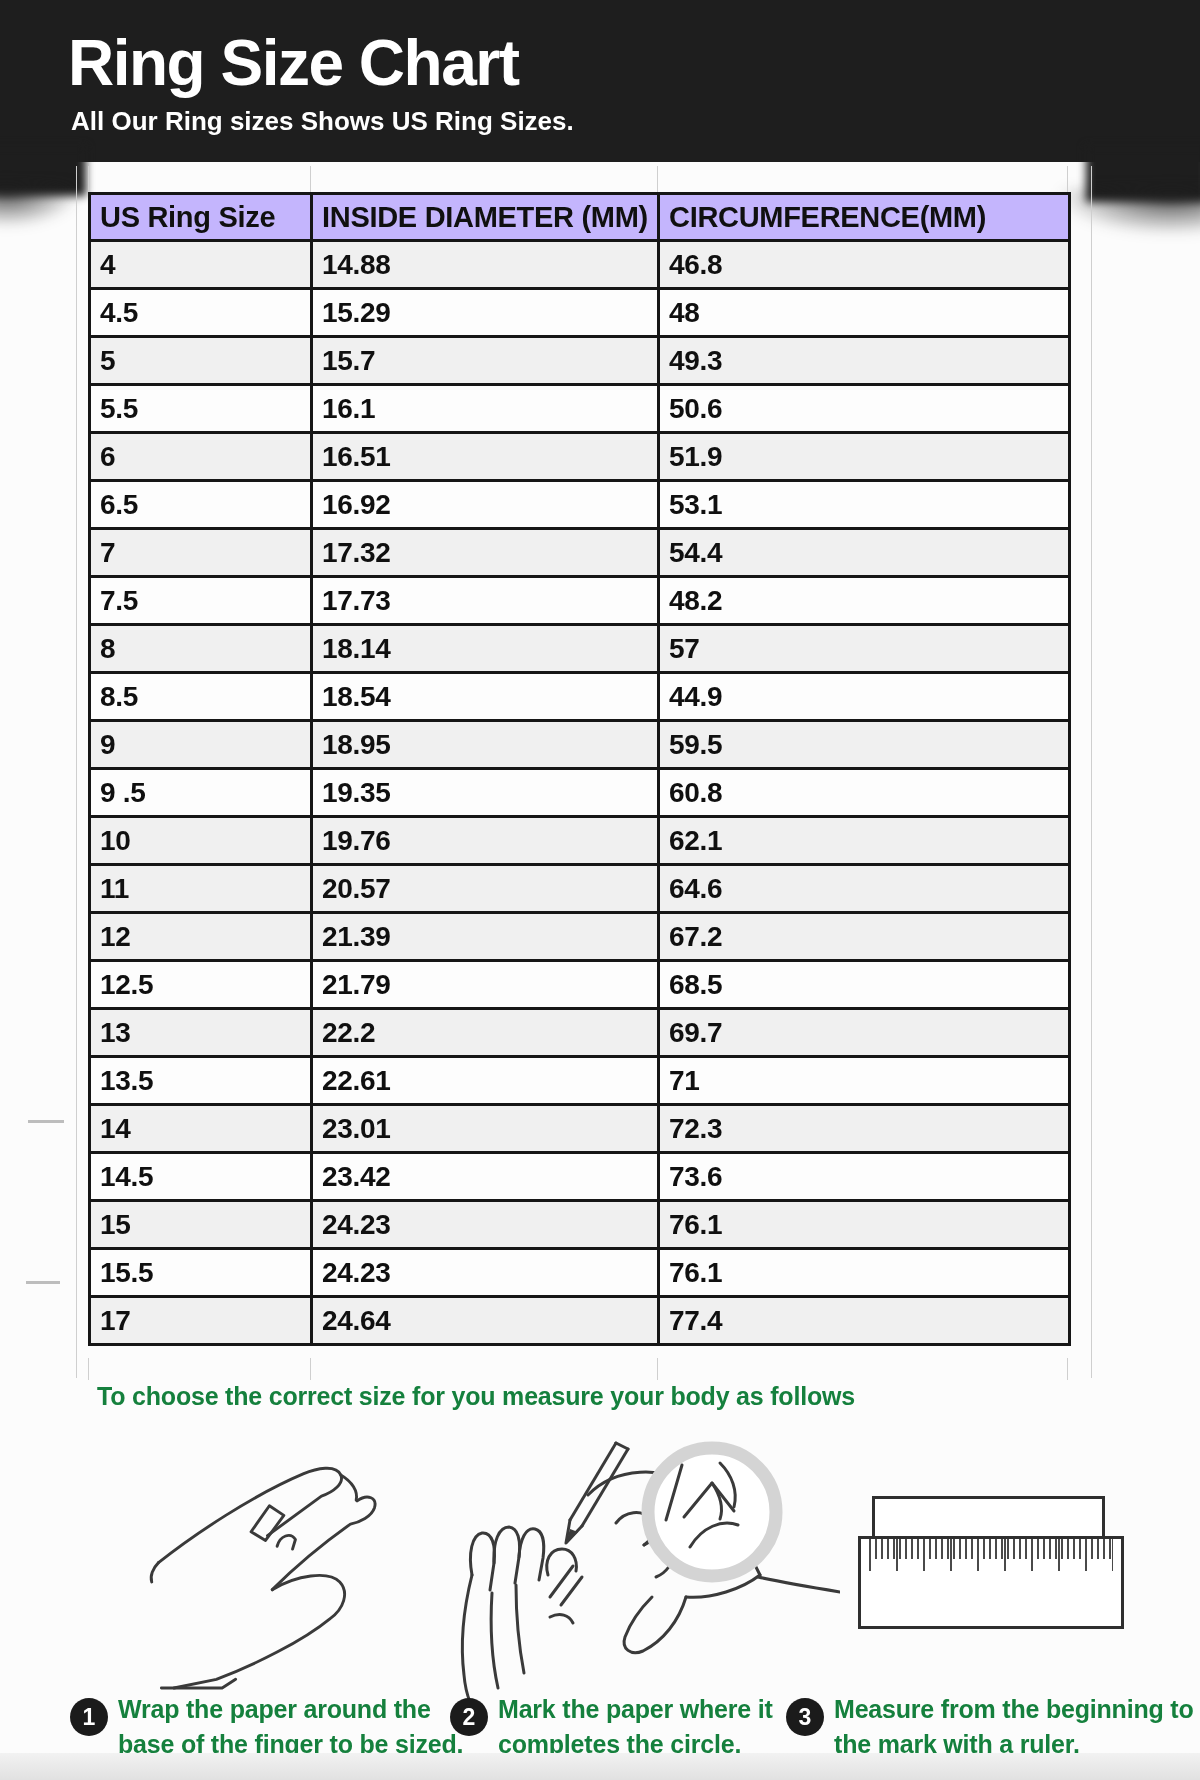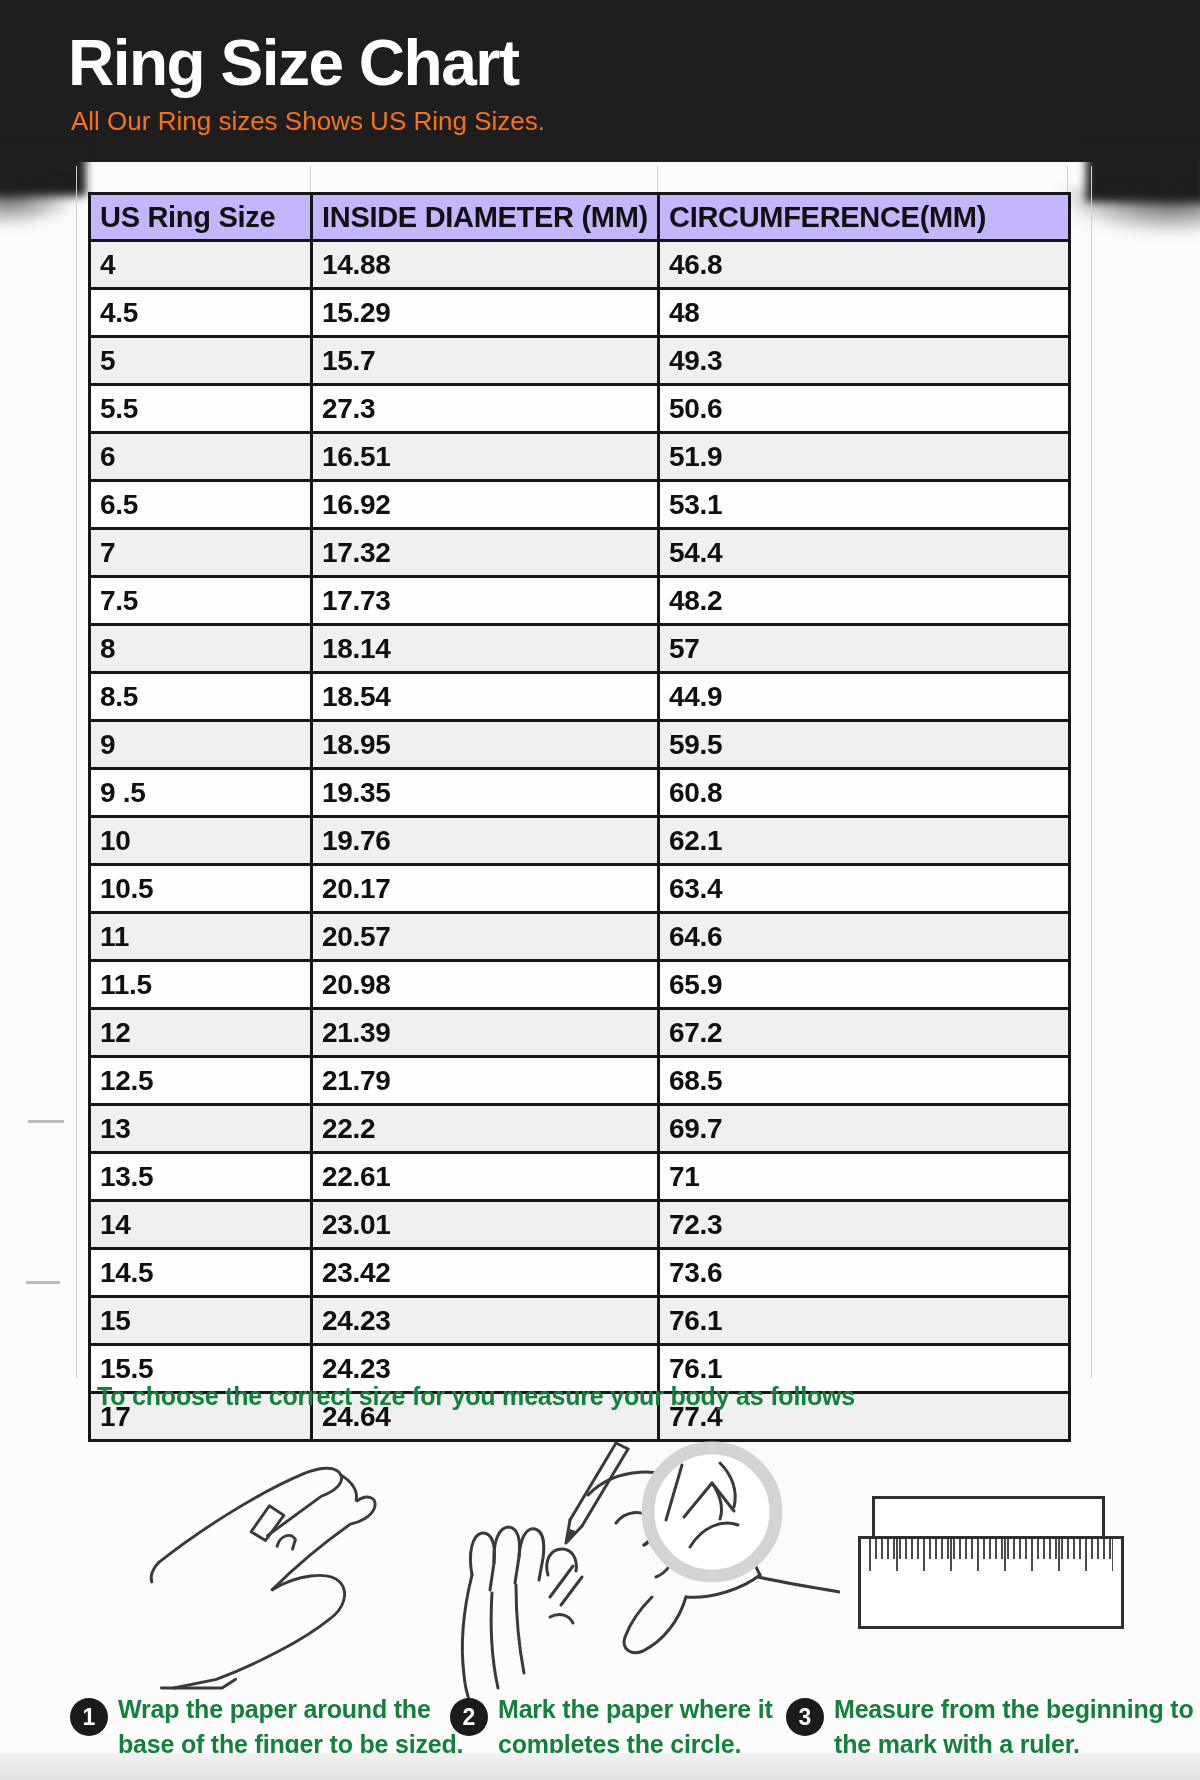--- a/index.html
+++ b/index.html
@@ -12,21 +12,21 @@
   .corner-solid{position:absolute;background:#1e1e1e;filter:blur(4px);}
   .corner-left{left:-10px;top:146px;width:96px;height:50px;}
   .corner-right{left:1086px;top:146px;width:122px;height:56px;}
   .corner-soft{position:absolute;filter:blur(6px);}
   .corner-soft-left{left:-18px;top:184px;width:100px;height:44px;
     background:radial-gradient(ellipse at 25% 15%, rgba(30,30,30,.8), rgba(30,30,30,0) 70%);}
   .corner-soft-right{left:1055px;top:188px;width:155px;height:48px;
     background:radial-gradient(ellipse at 75% 15%, rgba(30,30,30,.8), rgba(30,30,30,0) 70%);}
   .page-title{position:absolute;left:68px;top:26px;font-size:64px;font-weight:700;
     letter-spacing:-1.5px;color:#ffffff;}
-  .page-subtitle{position:absolute;left:71px;top:106px;font-size:26px;font-weight:400;color:#f97316;}
+  .page-subtitle{position:absolute;left:71px;top:106px;font-size:26px;font-weight:700;color:#ffffff;}
   
   .vline{position:absolute;width:1px;background:#cfcfcf;}
   .dash{position:absolute;background:#bdbdbd;}
   
   table.ring{position:absolute;left:88px;top:192px;width:980px;border-collapse:collapse;
     table-layout:fixed;letter-spacing:-0.3px;}
   table.ring th,table.ring td{border:3px solid #161616;padding:0 4px 0 9px;text-align:left;
     vertical-align:middle;font-weight:700;color:#101010;overflow:hidden;white-space:nowrap;}
   table.ring th{background:#c4b5fd;height:44px;font-size:29px;}
   table.ring td{background:#fdfdfd;height:45px;font-size:28px;}
@@ -106,21 +106,21 @@
           <td>15.29</td>
           <td>48</td>
         </tr>
       <tr class="alt">
           <td>5</td>
           <td>15.7</td>
           <td>49.3</td>
         </tr>
       <tr>
           <td>5.5</td>
-          <td>27.3</td>
+          <td>16.1</td>
           <td>50.6</td>
         </tr>
       <tr class="alt">
           <td>6</td>
           <td>16.51</td>
           <td>51.9</td>
         </tr>
       <tr>
           <td>6.5</td>
           <td>16.92</td>
@@ -154,34 +154,24 @@
       <tr>
           <td>9 .5</td>
           <td>19.35</td>
           <td>60.8</td>
         </tr>
       <tr class="alt">
           <td>10</td>
           <td>19.76</td>
           <td>62.1</td>
         </tr>
-      <tr>
-          <td>10.5</td>
-          <td>20.17</td>
-          <td>63.4</td>
-        </tr>
       <tr class="alt">
           <td>11</td>
           <td>20.57</td>
           <td>64.6</td>
-        </tr>
-      <tr>
-          <td>11.5</td>
-          <td>20.98</td>
-          <td>65.9</td>
         </tr>
       <tr class="alt">
           <td>12</td>
           <td>21.39</td>
           <td>67.2</td>
         </tr>
       <tr>
           <td>12.5</td>
           <td>21.79</td>
           <td>68.5</td>

